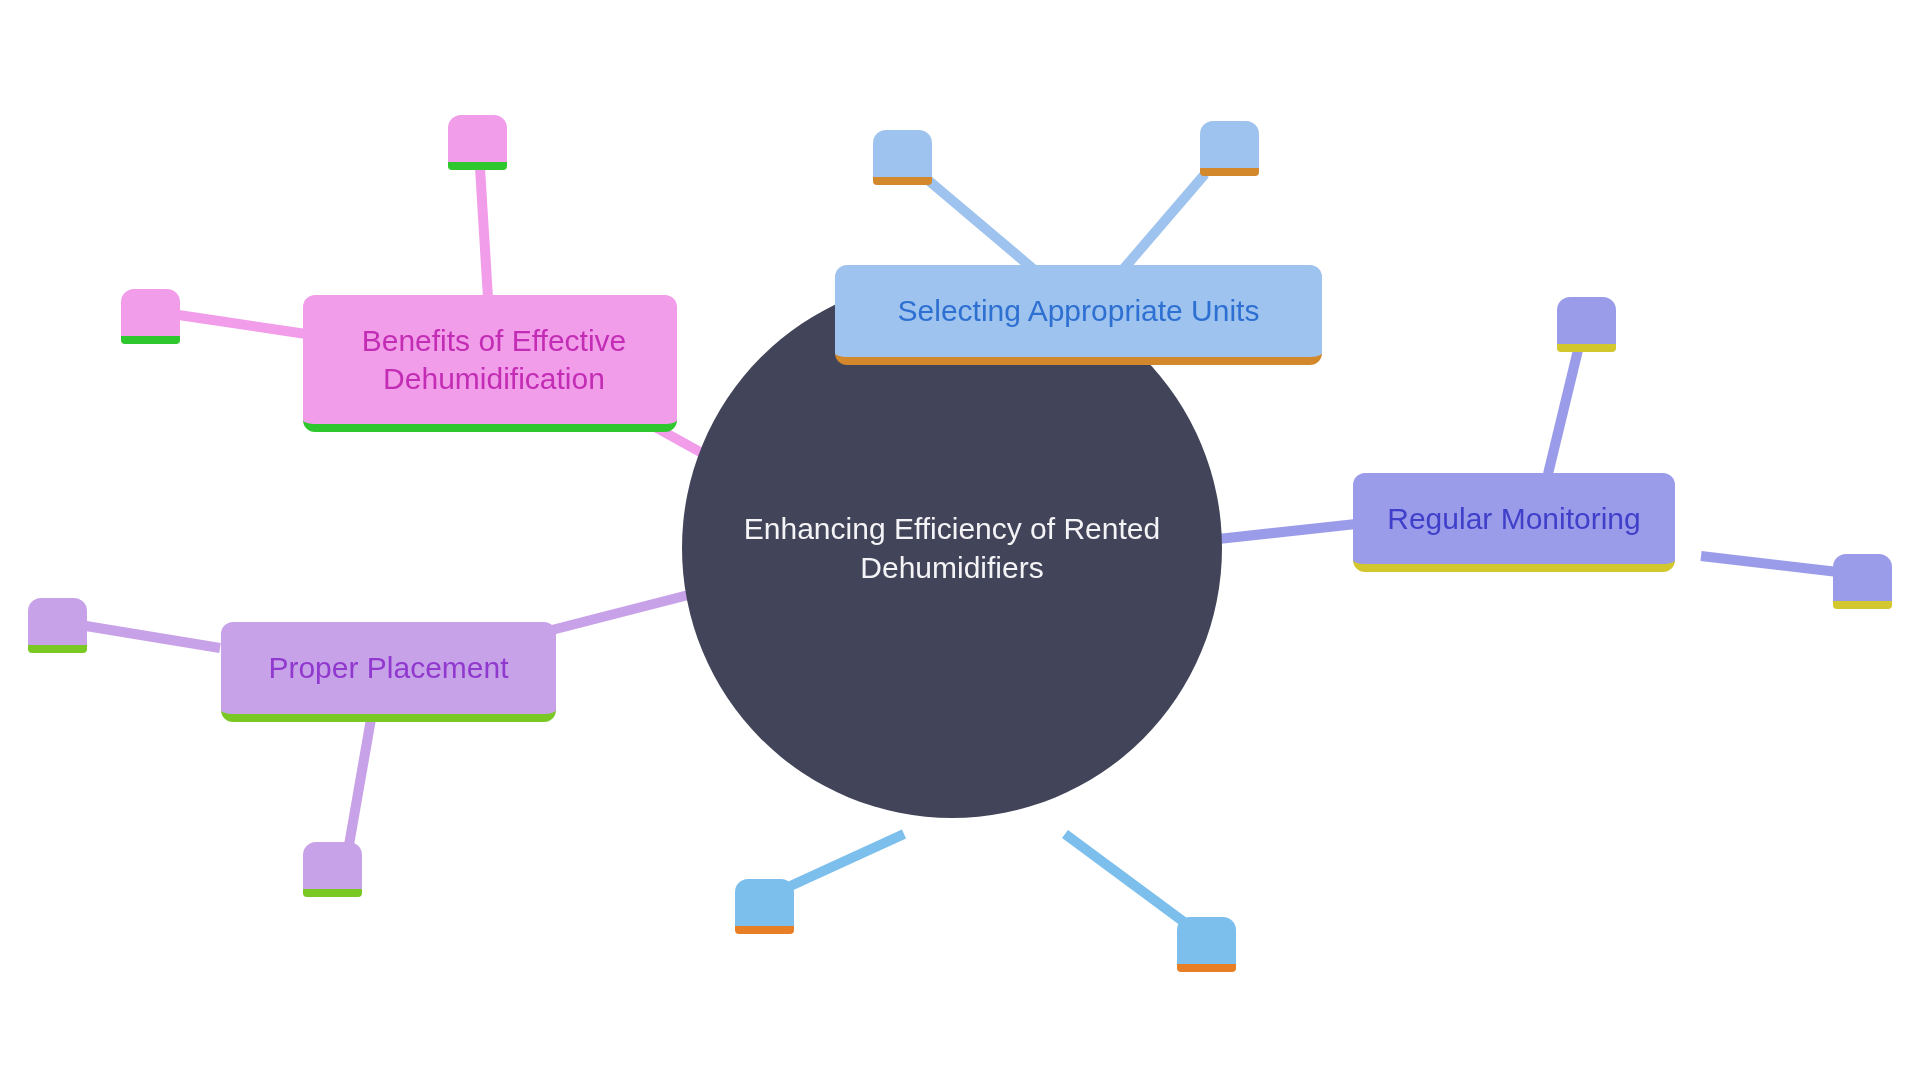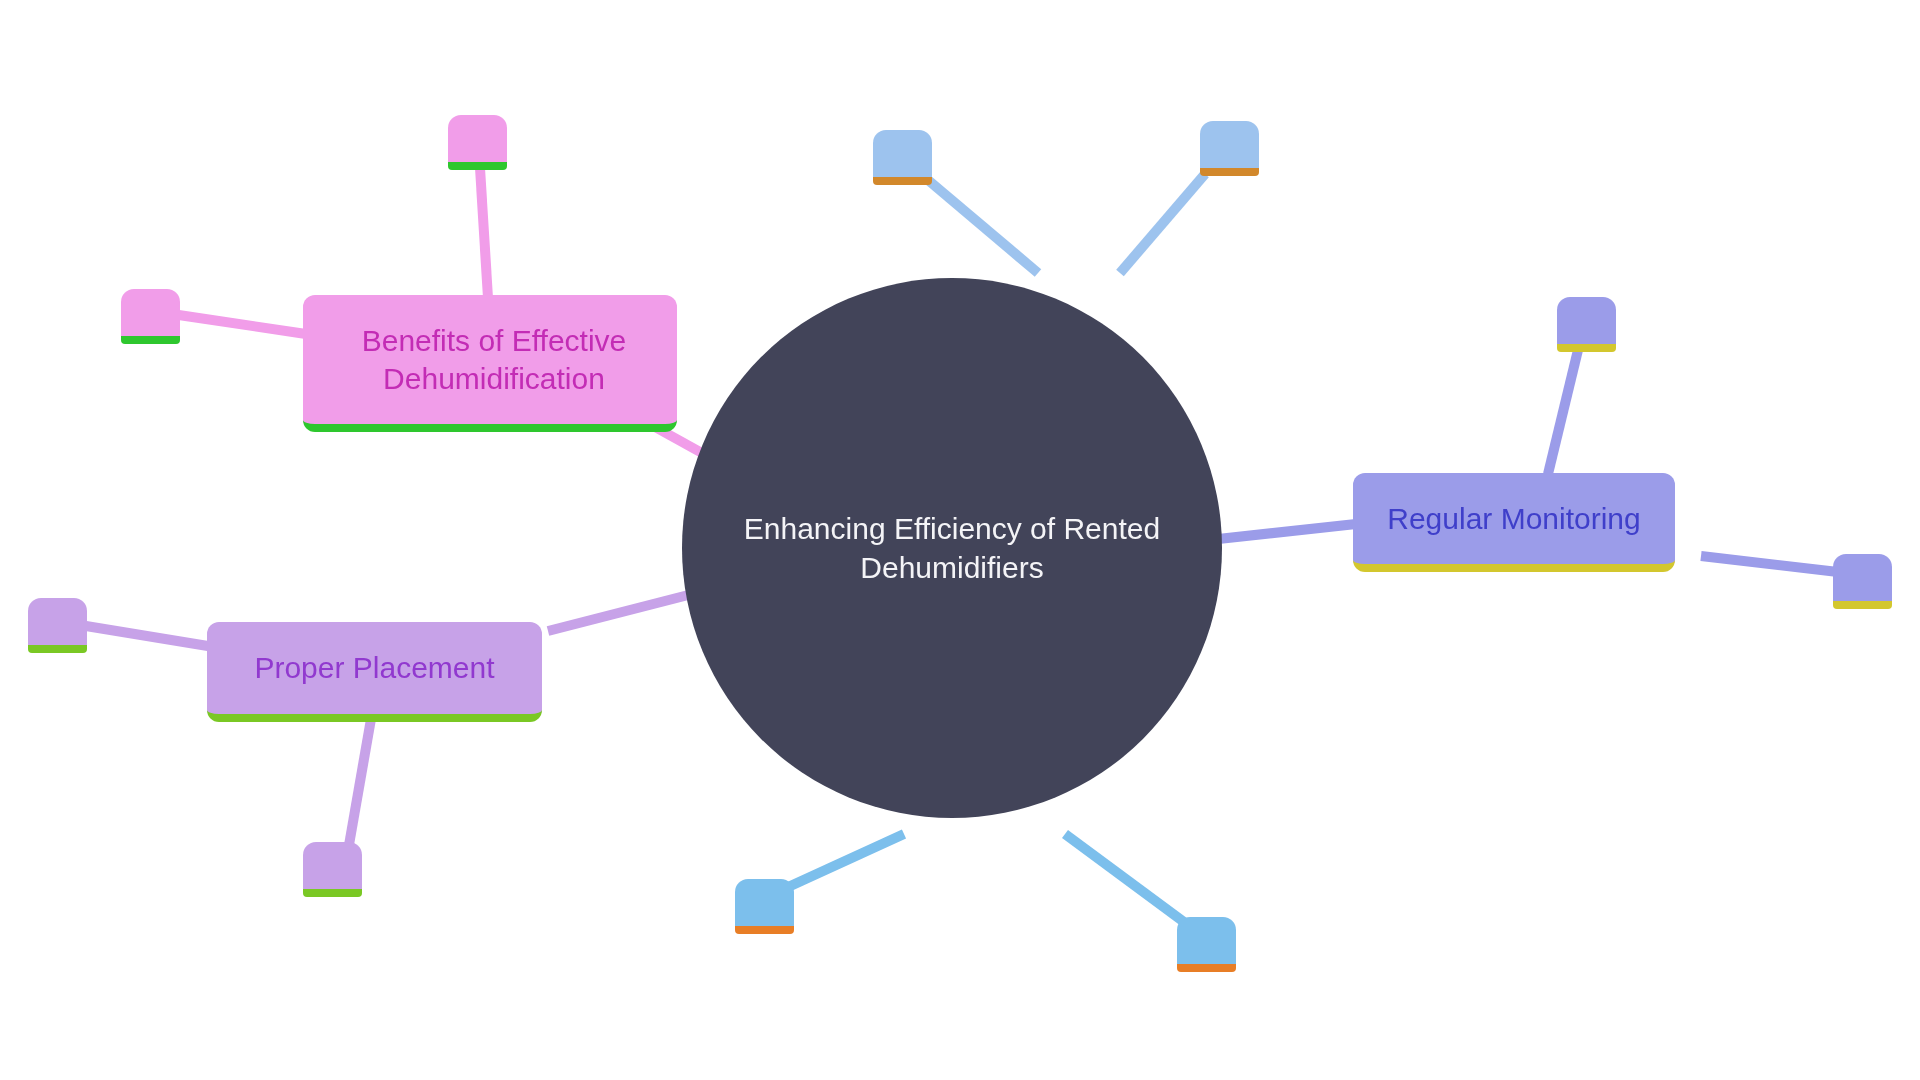--- a/index.html
+++ b/index.html
@@ -34,21 +34,21 @@
     text-align:center;
     border-radius:12px;
     font-size:30px;line-height:38px;font-weight:400;
   }
   #node-selecting{left:835px;top:265px;width:487px;height:100px;
     background:#9dc3ee;color:#2e6fd2;border-bottom:8px solid #d2882b;}
   #node-monitoring{left:1353px;top:473px;width:322px;height:99px;
     background:#9b9ce9;color:#3f3fca;border-bottom:8px solid #d3c72e;}
   #node-assessing{left:785px;top:738px;width:460px;height:100px;
     background:#7cbfec;color:#1d79c7;border-bottom:8px solid #e87e26;}
-  #node-placement{left:207px;top:622px;width:335px;height:100px;
+  #node-placement{left:221px;top:622px;width:335px;height:100px;
     background:#c7a2e8;color:#9139cf;border-bottom:8px solid #7ac824;}
   #node-benefits{left:303px;top:295px;width:374px;height:137px;
     background:#f19de9;color:#c32cb5;border-bottom:8px solid #2ec72e;padding-left:8px;}
 
   .leaf{
     position:absolute;box-sizing:border-box;
     width:59px;height:55px;
     border-radius:13px 13px 4px 4px;
   }
   .leaf-selecting{background:#9dc3ee;border-bottom:8px solid #d2882b;}
@@ -91,20 +91,23 @@
 
     <line class="link-benefits" x1="480" y1="168" x2="488" y2="298"></line>
     <line class="link-benefits" x1="172" y1="314" x2="306" y2="334"></line>
     <line class="link-benefits" x1="655" y1="427" x2="758" y2="484"></line>
   </svg>
 
   <div class="center-node">
     <div class="center-label">Enhancing Efficiency of Rented Dehumidifiers</div>
   </div>
 
+  <div class="branch" id="node-selecting">
+    <span>Selecting Appropriate Units</span>
+  </div>
   <div class="branch" id="node-monitoring">
     <span>Regular Monitoring</span>
   </div>
   <div class="branch" id="node-placement">
     <span>Proper Placement</span>
   </div>
   <div class="branch" id="node-benefits">
     <span>Benefits of Effective Dehumidification</span>
   </div>
 

